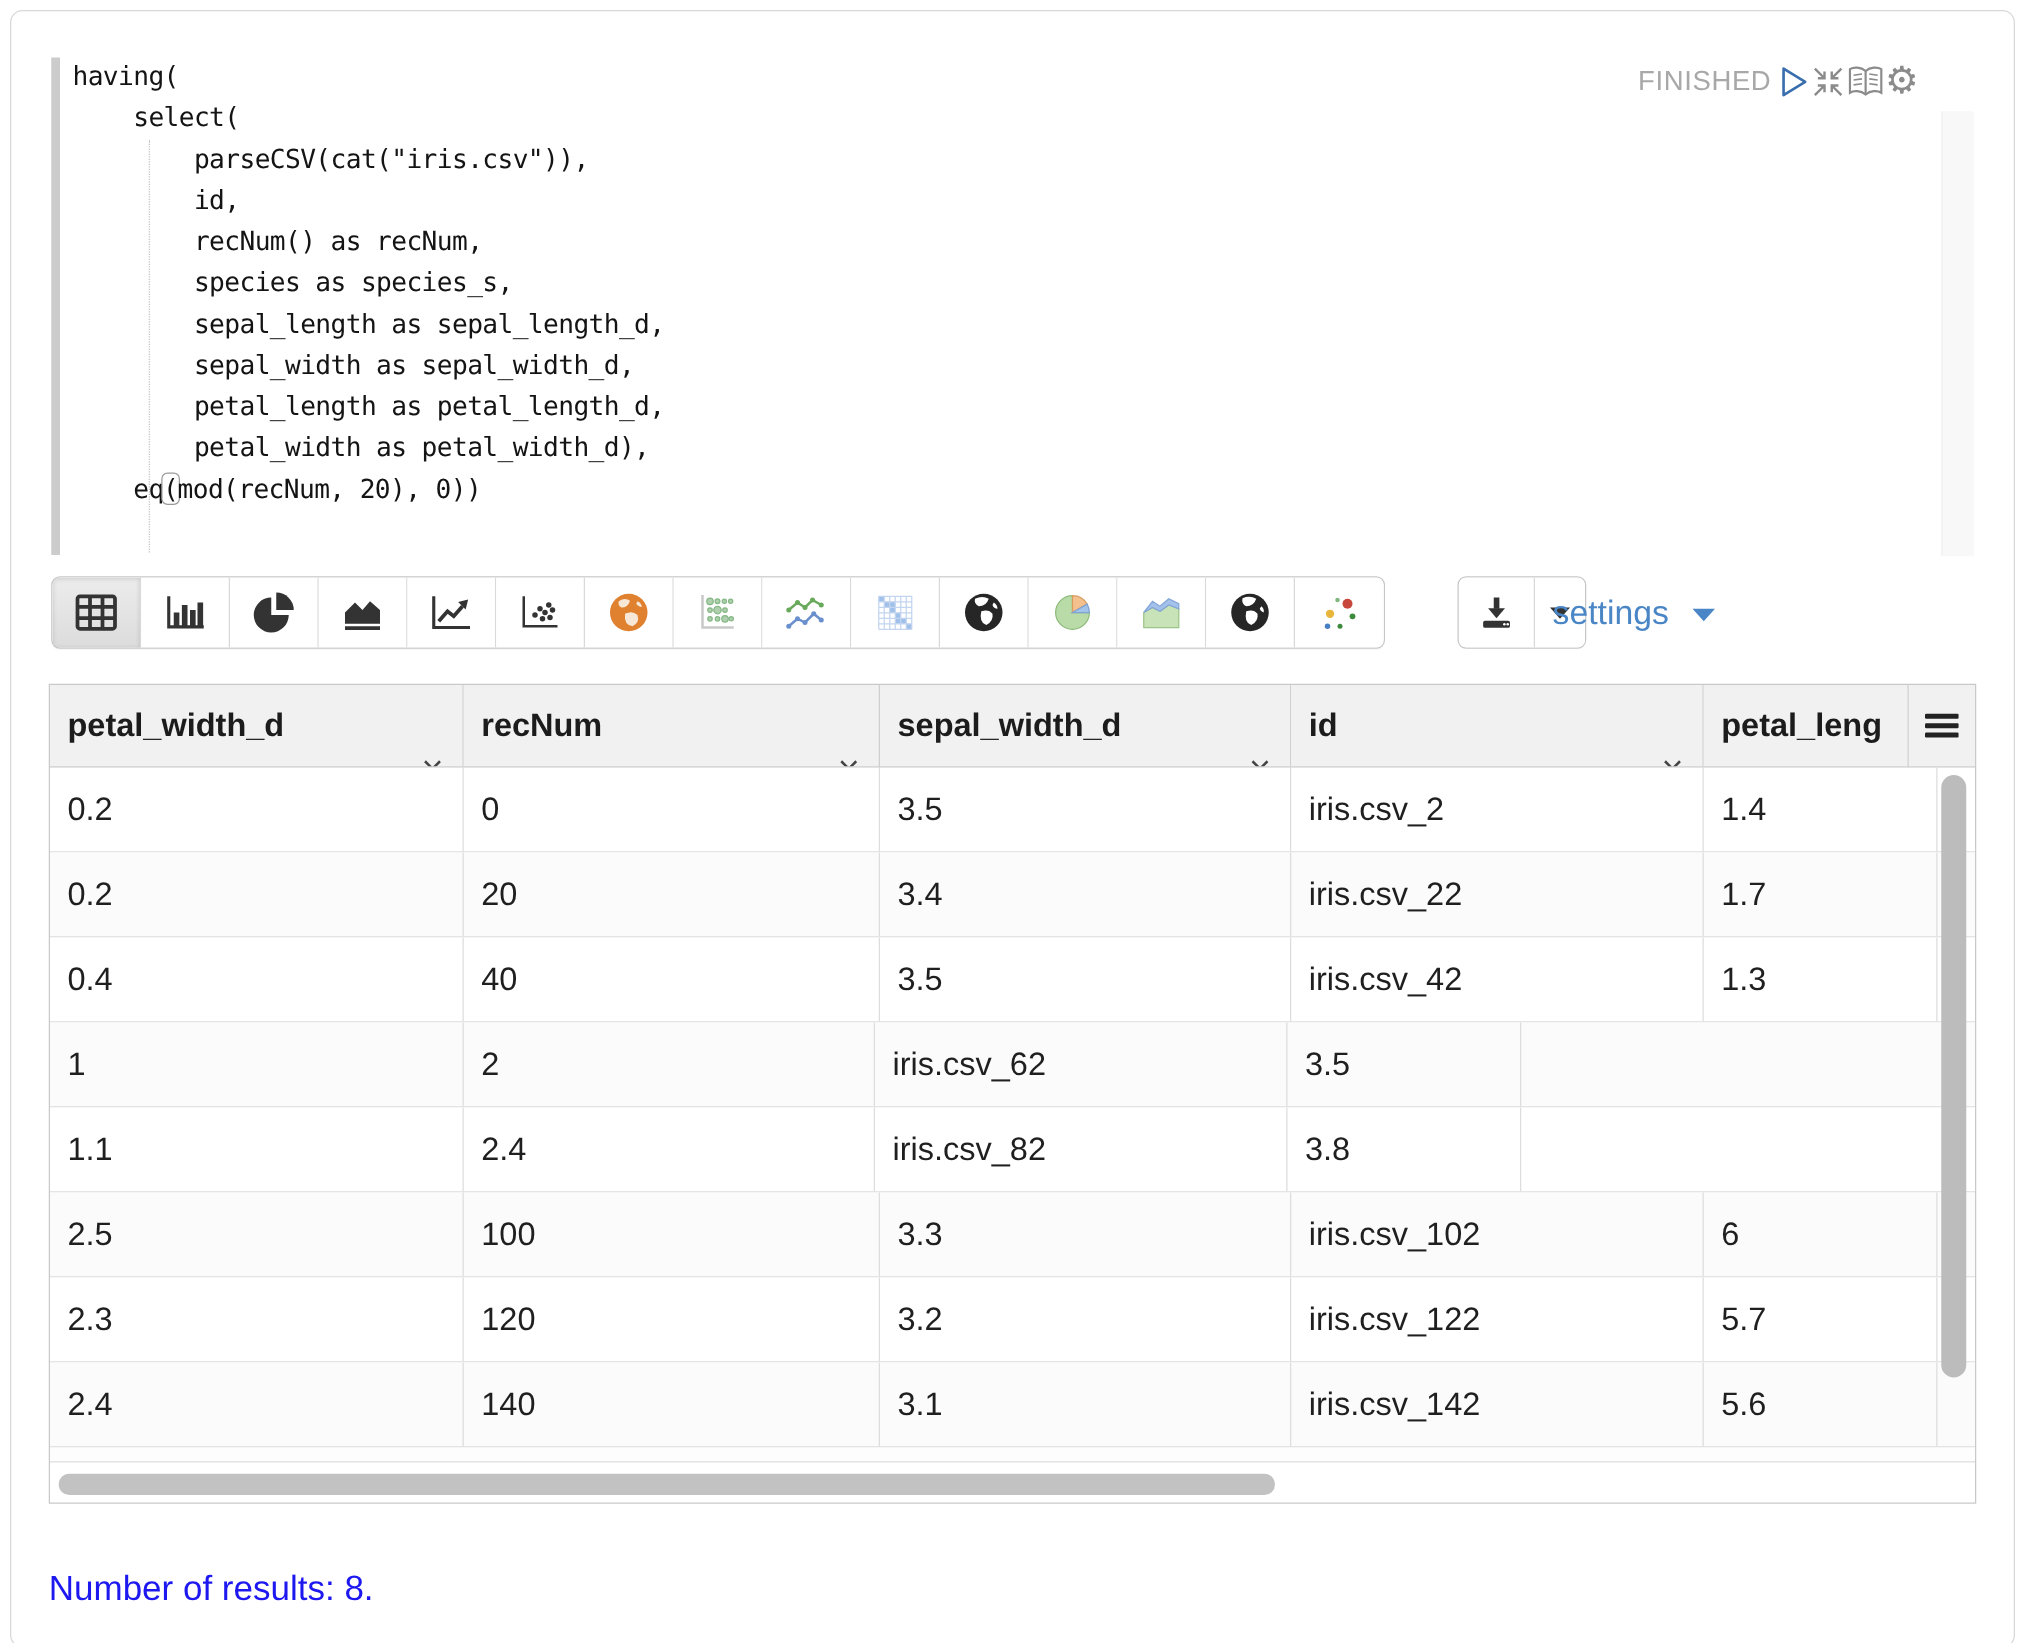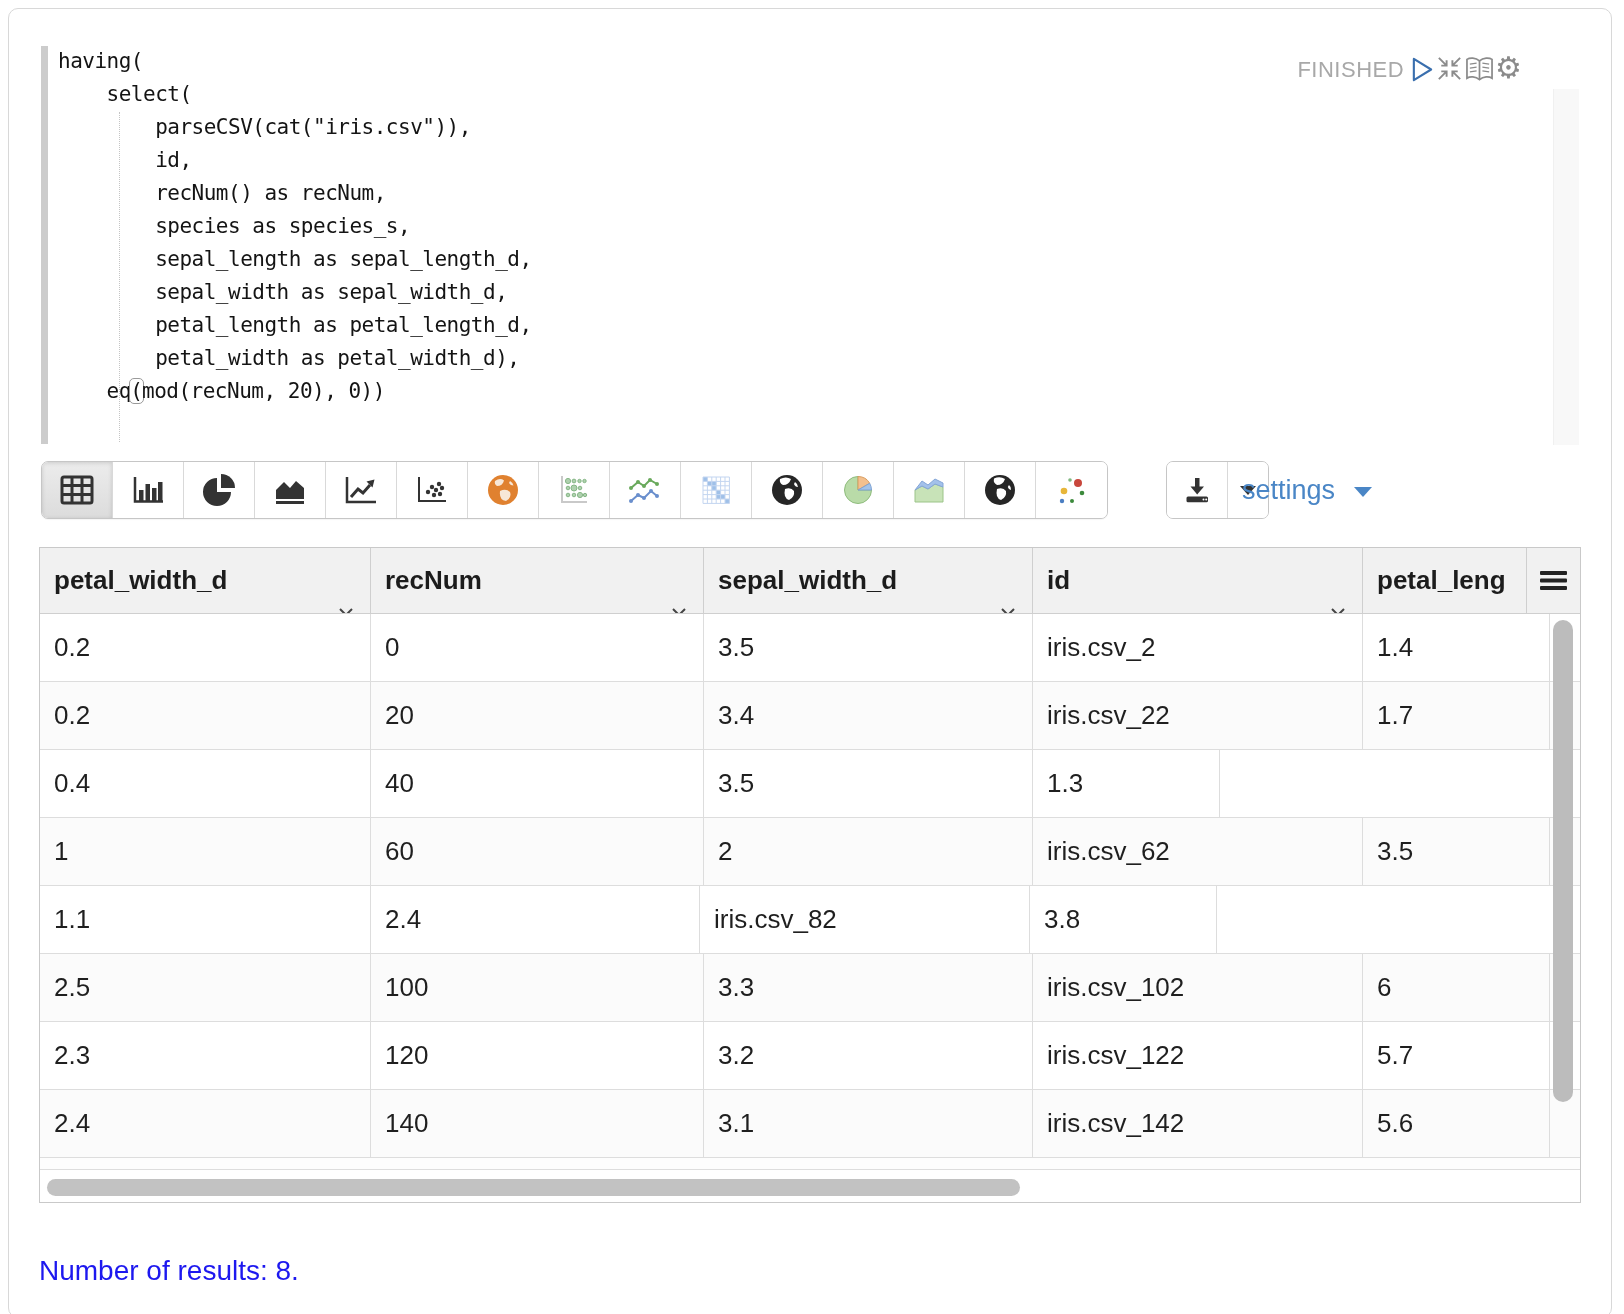--- a/index.html
+++ b/index.html
@@ -12,22 +12,22 @@
   .editor { position:absolute; left:0; top:0; width:100%; height:444px; }
   .gutter { position:absolute; left:32px; top:37px; width:7px; height:398px; background:#cccccc; }
   .indent-guide { position:absolute; left:110px; top:103px; height:330px; border-left:1.5px dotted #c4c4c4; }
   .code { position:absolute; left:49px; top:36px; font-family:"DejaVu Sans Mono", monospace;
           font-size:21px; line-height:33px; letter-spacing:-0.5px; color:#141414; }
   .code-line { white-space:pre; height:33px; }
   .bracket-hl { border:1.5px solid #9a9a9a; border-radius:5px; margin:0 -2px; padding:0 0.5px; }
   .ed-scrollbar { position:absolute; left:1544px; top:80px; width:26px; height:356px;
                   background:#f8f8f8; border-left:1px solid #f0f0f0; }
 
-  .status-row { position:absolute; top:38px; right:89px; height:36px; display:flex;
-                align-items:flex-end; }
+  .status-row { position:absolute; top:38px; right:76px; height:36px; display:flex;
+                align-items:center; }
   .status-text { font-size:22px; color:#a8a8a8; letter-spacing:0.5px; margin-right:6px; }
   .icon-btn { display:flex; align-items:center; justify-content:center; cursor:pointer; }
   .gear-glyph { font-family:"DejaVu Sans", sans-serif; font-size:30px; color:#8b8b8b; line-height:30px; }
 
   
   .viz-row { position:absolute; left:0; top:452px; width:100%; height:58px; }
   .btn-group { position:absolute; left:32px; top:0; display:flex; border:1px solid #c6c6c6;
                border-radius:7px; overflow:hidden; background:#fff;
                box-shadow:0 1px 1px rgba(0,0,0,0.04); }
   .viz-btn { width:71px; height:56px; display:flex; align-items:center; justify-content:center;
@@ -333,26 +333,26 @@
         <div class="cell c1">20</div>
         <div class="cell c2">3.4</div>
         <div class="cell c3">iris.csv_22</div>
         <div class="cell c4">1.7</div>
         <div class="cell cgut"></div>
       </div>
     <div class="grid-row">
         <div class="cell c0">0.4</div>
         <div class="cell c1">40</div>
         <div class="cell c2">3.5</div>
+        <div class="cell c3">iris.csv_42</div>
         <div class="cell c4">1.3</div>
         <div class="cell cgut"></div>
       </div>
     <div class="grid-row">
         <div class="cell c0">1</div>
-        <div class="cell c1">60</div>
         <div class="cell c2">2</div>
         <div class="cell c3">iris.csv_62</div>
         <div class="cell c4">3.5</div>
         <div class="cell cgut"></div>
       </div>
     <div class="grid-row">
         <div class="cell c0">1.1</div>
         <div class="cell c2">2.4</div>
         <div class="cell c3">iris.csv_82</div>
         <div class="cell c4">3.8</div>

